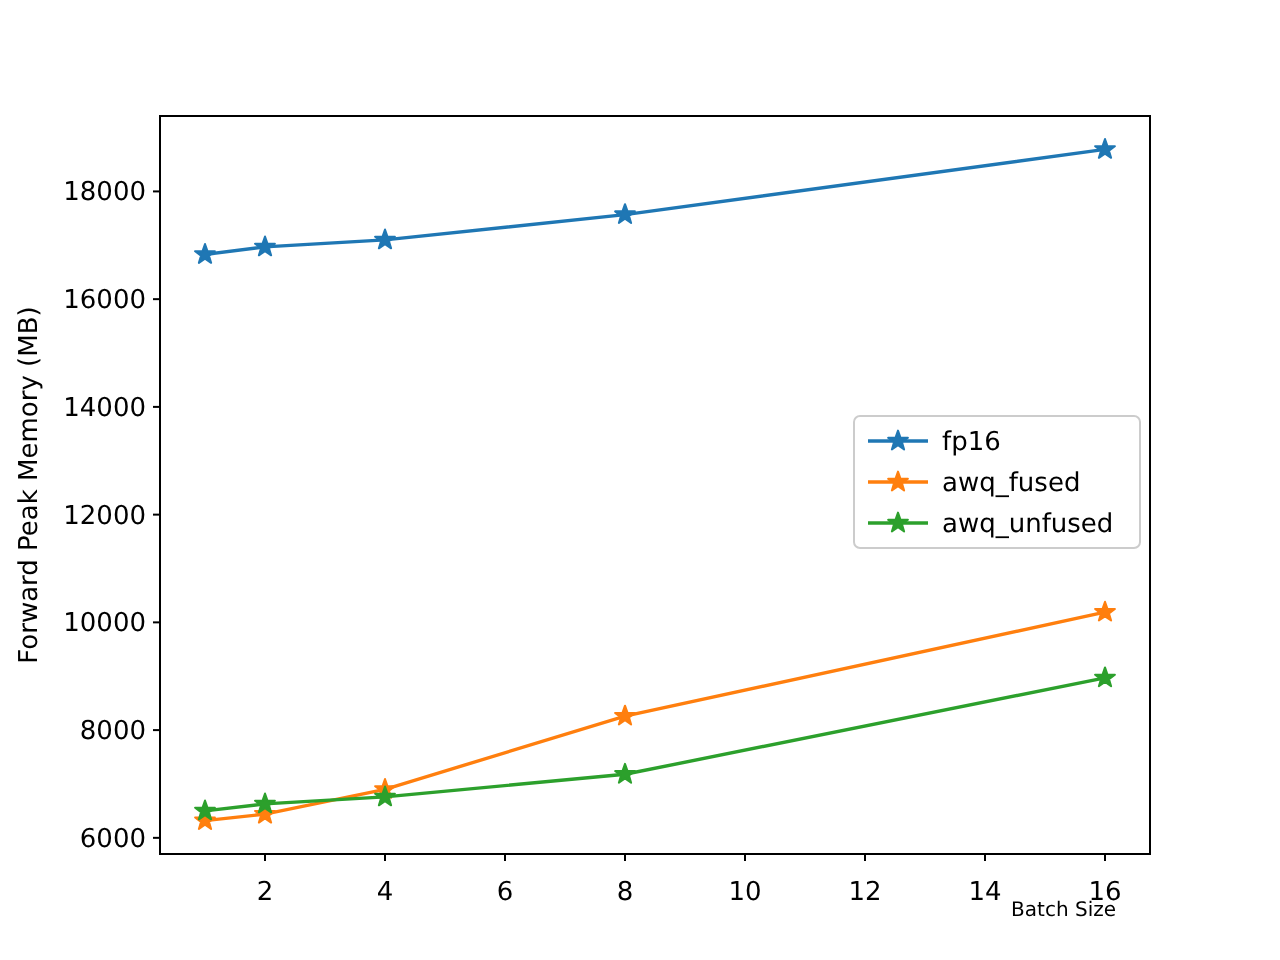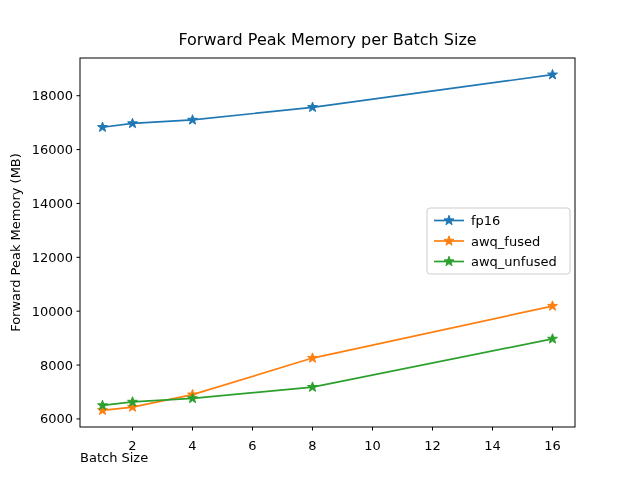--- a/index.html
+++ b/index.html
@@ -16,25 +16,25 @@
     position: absolute;
     left: 80px;
     width: 495px;
     top: 30px;
     text-align: center;
     font-size: 16px;
     color: #000000;
   }
   .x-label {
     position: absolute;
-    left: 80px;
+    left: 63px;
     width: 495px;
     top: 450px;
-    text-align: left;
-    font-size: 13px;
+    text-align: right;
+    font-size: 10px;
   }
   .y-label {
     position: absolute;
     left: -134px;
     top: 234px;
     width: 300px;
     height: 17px;
     text-align: center;
     font-size: 13px;
     transform: rotate(-90deg);
@@ -101,16 +101,15 @@
       <line x1="434" y1="220.5" x2="464" y2="220.5" stroke="#1f77b4" stroke-width="1.7"></line>
       <polygon points="449.00,215.30 450.23,218.80 453.95,218.89 451.00,221.15 452.06,224.71 449.00,222.60 445.94,224.71 447.00,221.15 444.05,218.89 447.77,218.80" fill="#1f77b4" stroke="#1f77b4" stroke-width="1" stroke-linejoin="round"></polygon>
       <text x="471" y="225" font-size="13px">fp16</text>
       <line x1="434" y1="241" x2="464" y2="241" stroke="#ff7f0e" stroke-width="1.7"></line>
       <polygon points="449.00,235.80 450.23,239.30 453.95,239.39 451.00,241.65 452.06,245.21 449.00,243.10 445.94,245.21 447.00,241.65 444.05,239.39 447.77,239.30" fill="#ff7f0e" stroke="#ff7f0e" stroke-width="1" stroke-linejoin="round"></polygon>
       <text x="471" y="245.5" font-size="13px">awq_fused</text>
       <line x1="434" y1="261.5" x2="464" y2="261.5" stroke="#2ca02c" stroke-width="1.7"></line>
       <polygon points="449.00,256.30 450.23,259.80 453.95,259.89 451.00,262.15 452.06,265.71 449.00,263.60 445.94,265.71 447.00,262.15 444.05,259.89 447.77,259.80" fill="#2ca02c" stroke="#2ca02c" stroke-width="1" stroke-linejoin="round"></polygon>
       <text x="471" y="266" font-size="13px">awq_unfused</text>
     </svg>
-  <div class="chart-title">Forward Peak Memory per Batch Size</div>
   <div class="x-label">Batch Size</div>
   <div class="y-label">Forward Peak Memory (MB)</div>
 </div>
 
 </body></html>

